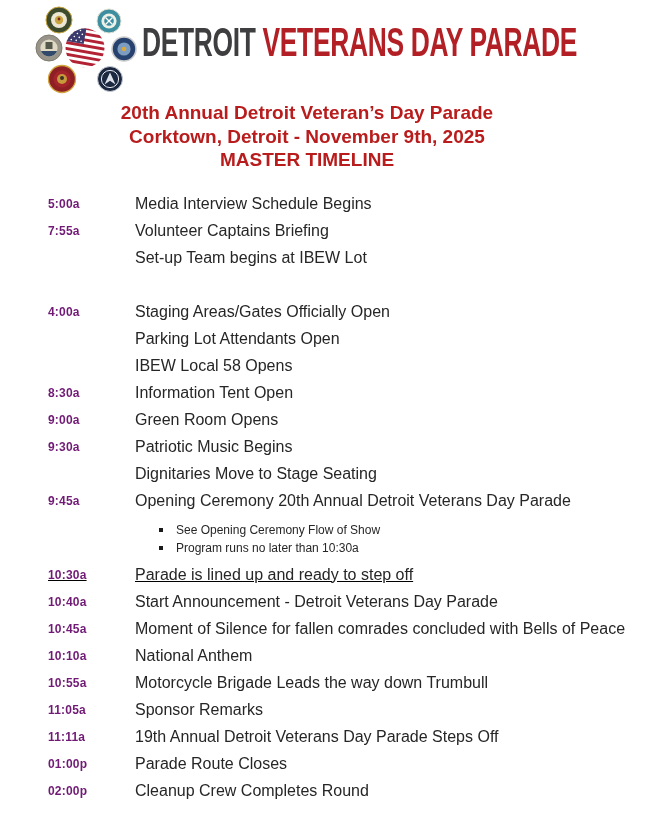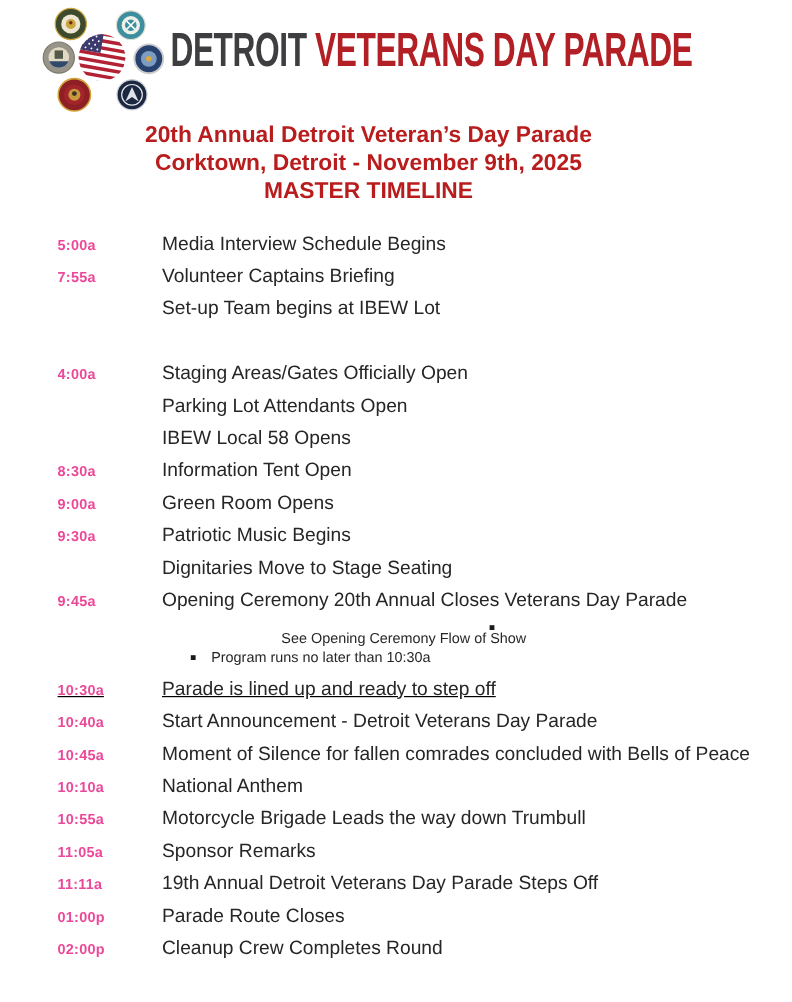--- a/index.html
+++ b/index.html
@@ -19,28 +19,28 @@
   .title-block {
     position:absolute; left:48px; top:101px; width:518px;
     text-align:center; font-weight:700; font-size:19px; line-height:23.5px;
     color:#b91c1c;
   }
   
   .timeline { position:absolute; left:0; top:190px; width:660px; }
   .t-row { display:flex; align-items:center; height:27px; }
   .t-time {
     margin-left:48px; width:87px; flex:0 0 auto;
-    font-size:12px; font-weight:700; color:#ec4899; letter-spacing:0.2px;
+    font-size:12px; font-weight:700; color:#701a75; letter-spacing:0.2px;
   }
   .t-text { font-size:16px; color:#262626; }
   .t-blank { height:27px; }
   .t-bullet { display:flex; align-items:center; height:18px; }
   .t-bullet .sq { width:4px; height:4px; background:#1a1a1a; flex:0 0 auto; margin-left:159px; }
   .t-bullet .t-btext { margin-left:13px; font-size:12px; color:#262626; }
-  .t-row + .t-bullet { margin-top:7px;flex-direction:column; }
+  .t-row + .t-bullet { margin-top:7px; }
   .t-bullet + .t-row { margin-top:4px;text-decoration:underline; }
 </style>
 </head>
 <body>
 
 <svg class="logo-svg" width="125" height="98" viewBox="0 0 125 98">
   <g>
     <circle cx="34" cy="20" r="13" fill="#3e4a2c" stroke="#c9a53f" stroke-width="1"></circle>
     <circle cx="34" cy="20" r="8" fill="#ece6d2"></circle>
     <circle cx="34" cy="20" r="4.2" fill="#c9a53f"></circle>
@@ -167,21 +167,21 @@
     <div class="t-row">
       <span class="t-time">9:30a</span>
       <span class="t-text">Patriotic Music Begins</span>
     </div>
     <div class="t-row">
       <span class="t-time"></span>
       <span class="t-text">Dignitaries Move to Stage Seating</span>
     </div>
     <div class="t-row">
       <span class="t-time">9:45a</span>
-      <span class="t-text">Opening Ceremony 20th Annual Closes Veterans Day Parade</span>
+      <span class="t-text">Opening Ceremony 20th Annual Detroit Veterans Day Parade</span>
     </div>
     <div class="t-bullet">
       <span class="sq"></span>
       <span class="t-btext">See Opening Ceremony Flow of Show</span>
     </div>
     <div class="t-bullet">
       <span class="sq"></span>
       <span class="t-btext">Program runs no later than 10:30a</span>
     </div>
     <div class="t-row">

